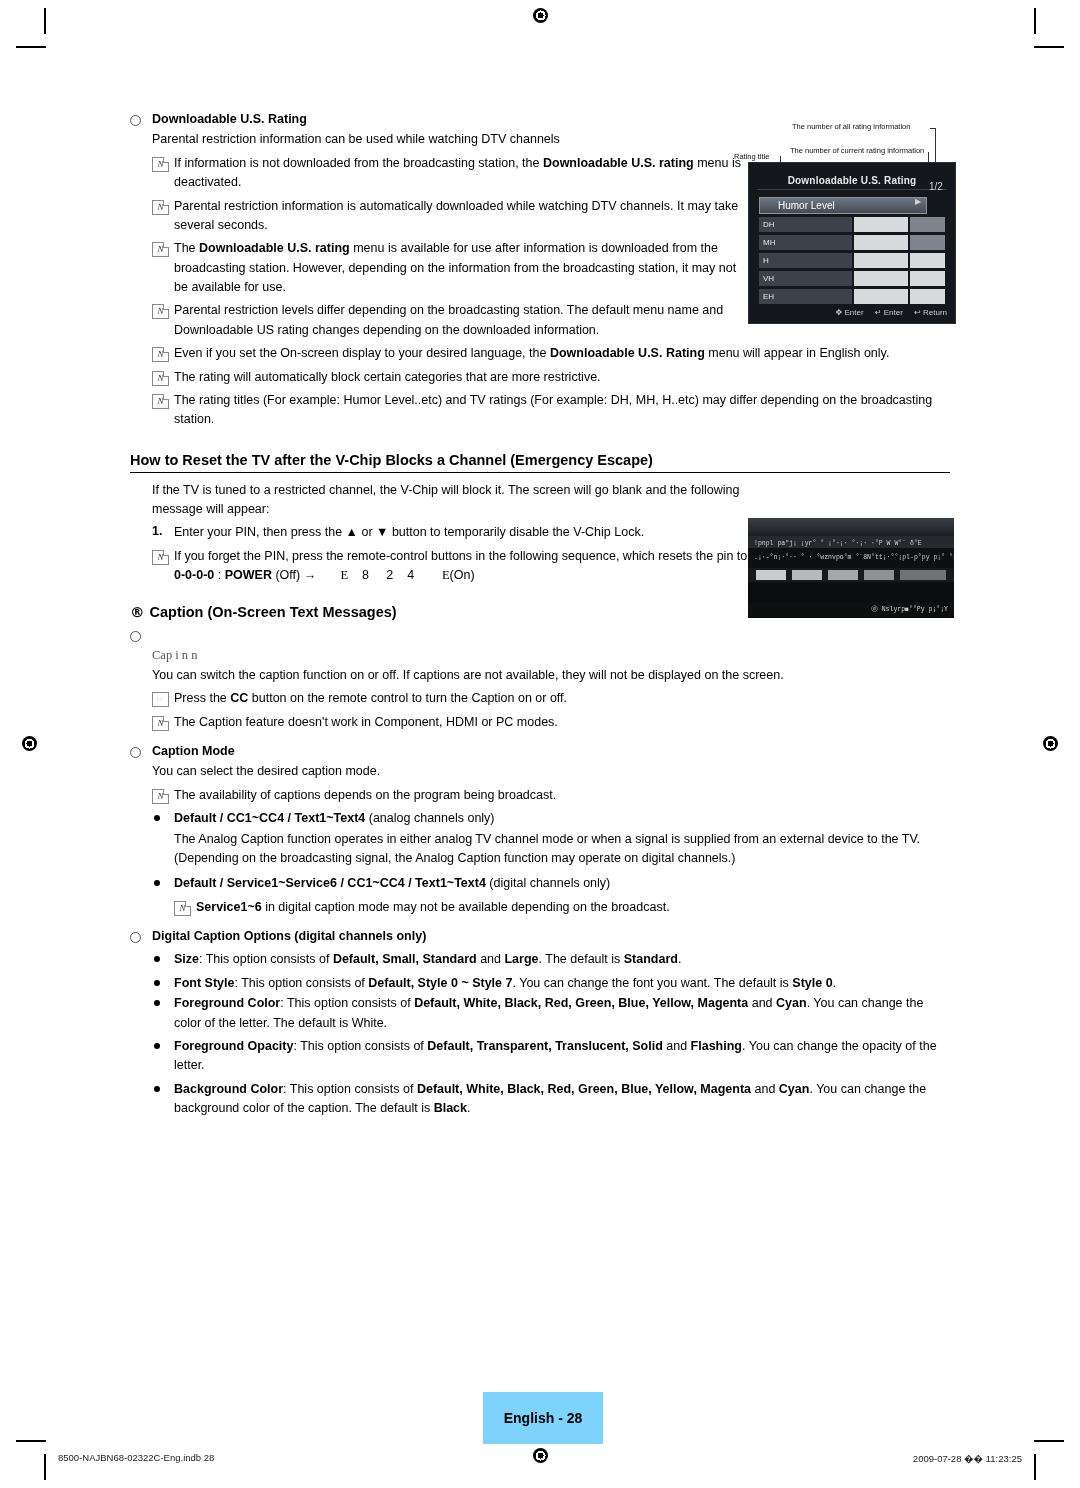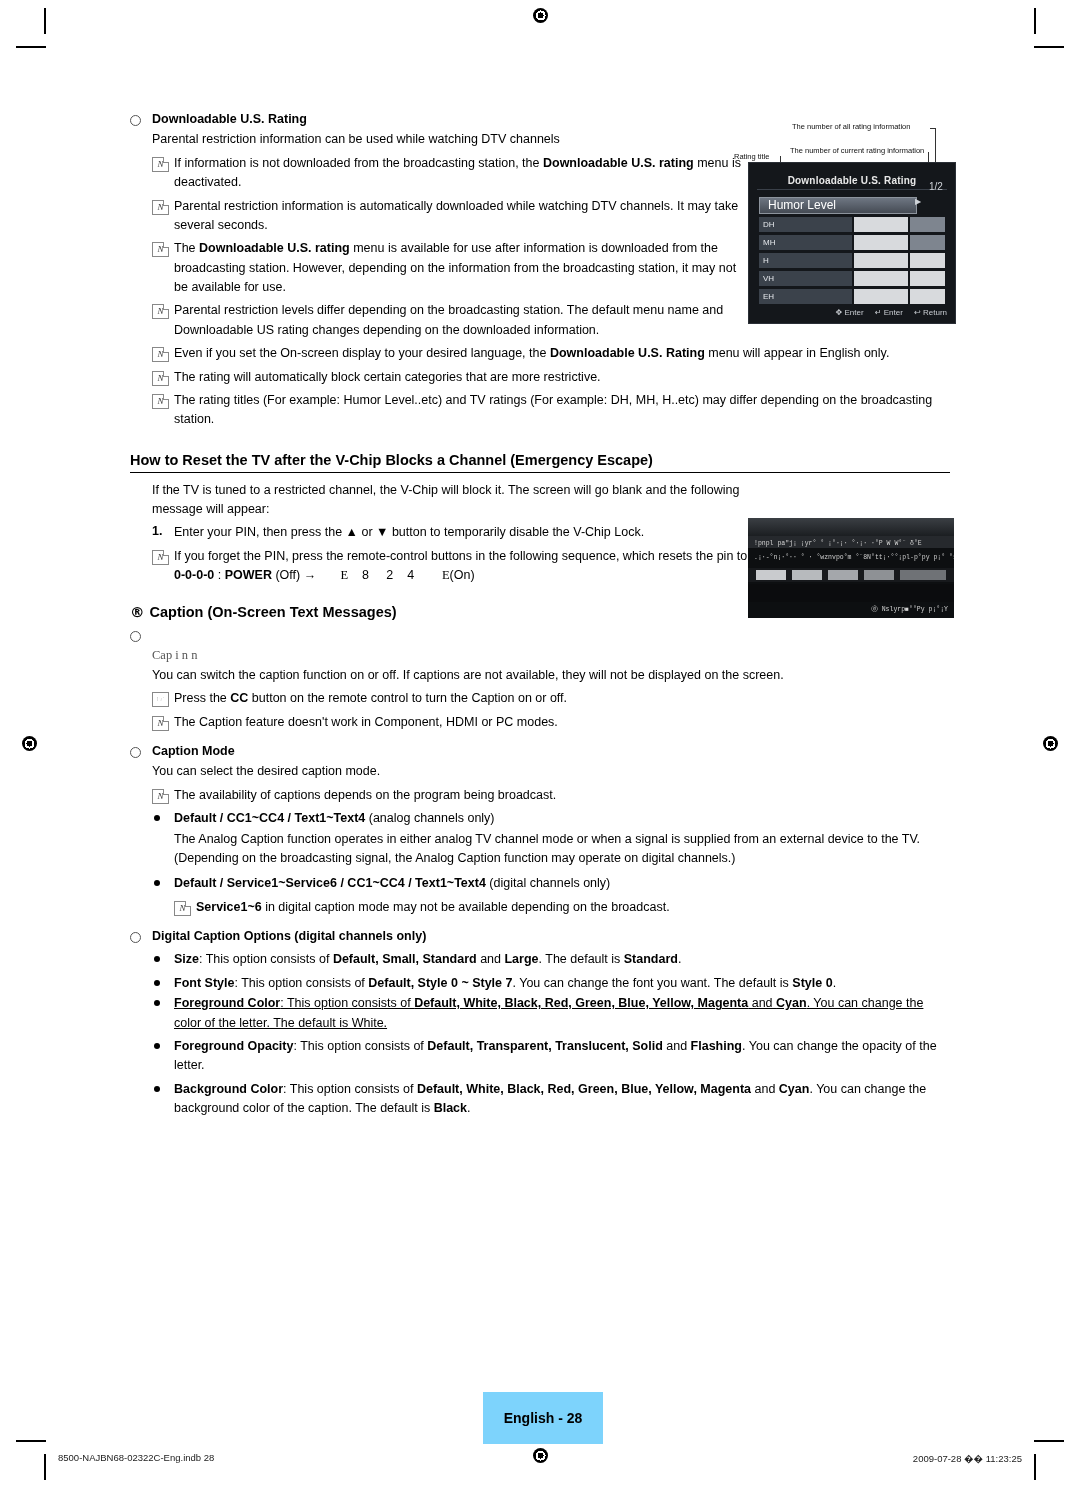--- a/index.html
+++ b/index.html
@@ -82,21 +82,21 @@
   .osd-title {
     text-align:center; color:#e8e8e8; font-size:10px; font-weight:bold;
     padding-top:12px; letter-spacing:0.2px;
   }
   .osd-titlebar {
     position:absolute; left:8px; right:8px; top:26px; height:1px; background:#3a4049;
   }
   .osd-sel {
     position:absolute; left:10px; top:34px; width:148px; height:15px;
     background: linear-gradient(180deg,#6e7682,#454b54);
-    border:1px solid #8d949d; color:#fff; font-size:12px; padding-left:8px; line-height:15px;
+    border:1px solid #8d949d; color:#fff; font-size:10px; padding-left:18px; line-height:15px;
   }
   .osd-pagearrow {
     position:absolute; left:166px; top:34px; color:#cfd3d8; font-size:8px;
   }
   .osd-page {
     position:absolute; left:180px; top:18px; color:#cfd3d8; font-size:10px;
   }
   .osd-rows { position:absolute; left:10px; top:54px; width:186px; }
   .osd-row { display:flex; height:15px; margin-bottom:3px; }
   .osd-row .lab {
@@ -287,21 +287,21 @@
     <div class="row indent1" style="width:790px; margin-top:4px;">
       <div class="bullet-col"><span class="dot"></span></div>
       <div class="text-col"><b>Size</b>: This option consists of <b>Default, Small, Standard</b> and <b>Large</b>. The default is <b>Standard</b>.</div>
     </div>
 
     <div class="row indent1" style="width:790px; margin-top:4px;">
       <div class="bullet-col"><span class="dot"></span></div>
       <div class="text-col"><b>Font Style</b>: This option consists of <b>Default, Style 0 ~ Style 7</b>. You can change the font you want. The default is <b>Style 0</b>.</div>
     </div>
 
-    <div class="row indent1" style="width:790px; text-decoration:underline;">
+    <div class="row indent1" style="width:790px; ">
       <div class="bullet-col"><span class="dot"></span></div>
       <div class="text-col"><b>Foreground Color</b>: This option consists of <b>Default, White, Black, Red, Green, Blue, Yellow, Magenta</b> and <b>Cyan</b>. You can change the color of the letter. The default is White.</div>
     </div>
 
     <div class="row indent1" style="width:790px; margin-top:4px;">
       <div class="bullet-col"><span class="dot"></span></div>
       <div class="text-col"><b>Foreground Opacity</b>: This option consists of <b>Default, Transparent, Translucent, Solid</b> and <b>Flashing</b>. You can change the opacity of the letter.</div>
     </div>
 
     <div class="row indent1" style="width:790px; margin-top:4px;">

